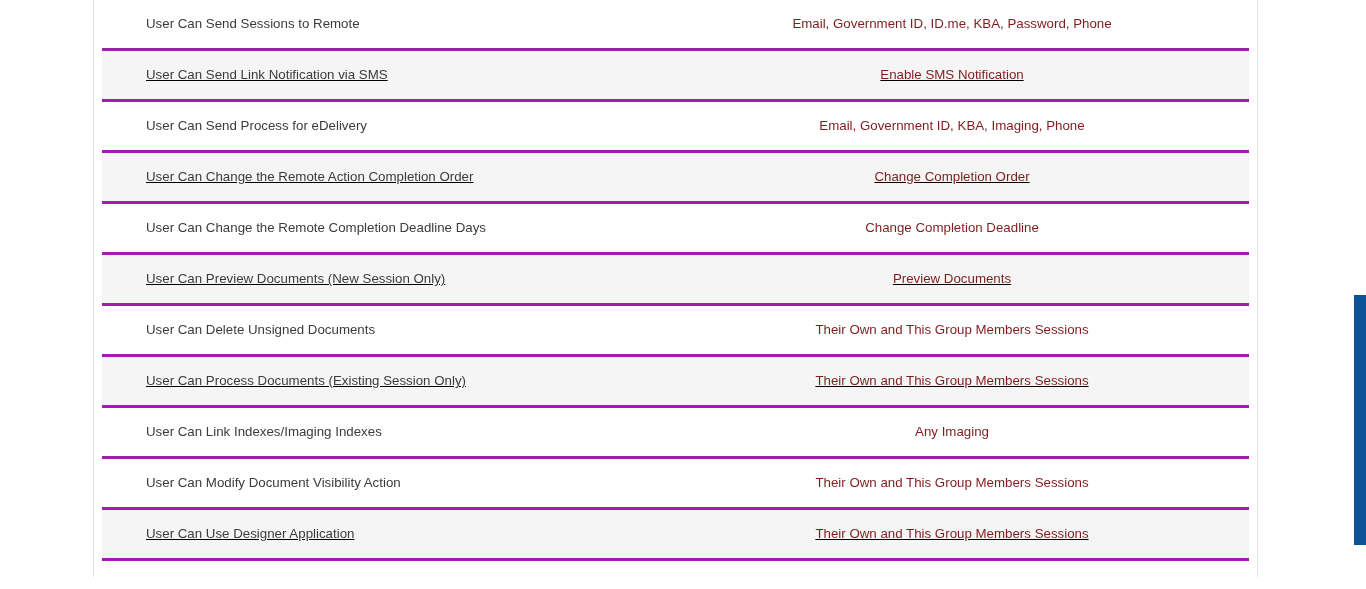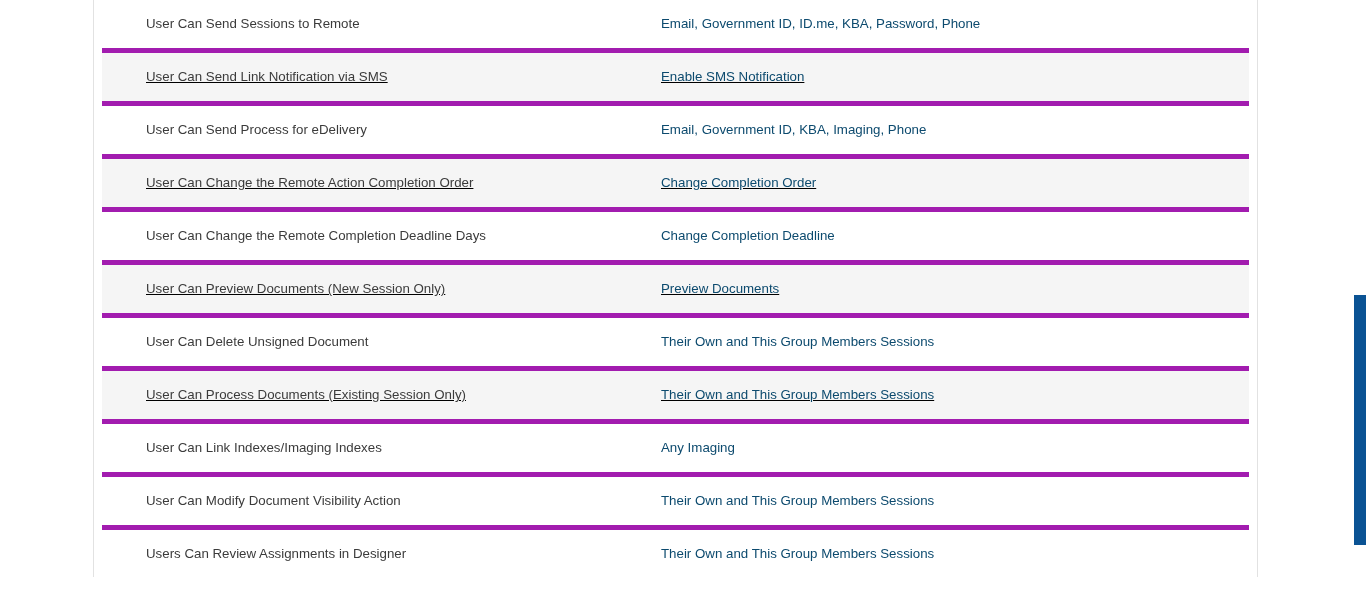--- a/index.html
+++ b/index.html
@@ -44,21 +44,21 @@
   }
 
   .perm-table {
     width: 100%;
     border-collapse: collapse;
     table-layout: fixed;
   }
 
   .perm-table tr {
     border-top: 1px solid #dedede;
-    border-bottom: 5px solid #a21caf;
+    border-bottom: 3px solid #a21caf;
     margin-top: 36px;
   }
 
   .perm-table tr.odd {
     background: #ffffff;
   }
   .perm-table tr.even {
     background: #f5f5f5;
     text-decoration: underline;
   }
@@ -73,21 +73,22 @@
     box-sizing: border-box;
   }
 
   .perm-table td.label-cell {
     padding-left: 44px;
     width: 555px;
   }
 
   .perm-table td.value-cell {
     padding-left: 4px;
-    color: #0c4a6e;
+    color: #7f1d1d;
+    text-align: center;
   }
 
   
   .right-rail {
     position: absolute;
     right: 0;
     top: 0;
     width: 12px;
     height: 589px;
     background: #ffffff;
@@ -145,40 +146,44 @@
           <td class="label-cell">User Can Change the Remote Completion Deadline Days</td>
           <td class="value-cell">Change Completion Deadline</td>
         </tr>
 
         <tr class="even">
           <td class="label-cell">User Can Preview Documents (New Session Only)</td>
           <td class="value-cell">Preview Documents</td>
         </tr>
 
         <tr class="odd">
-          <td class="label-cell">User Can Delete Unsigned Document</td>
+          <td class="label-cell">User Can Delete Unsigned Documents</td>
           <td class="value-cell">Their Own and This Group Members Sessions</td>
         </tr>
 
         <tr class="even">
           <td class="label-cell">User Can Process Documents (Existing Session Only)</td>
           <td class="value-cell">Their Own and This Group Members Sessions</td>
         </tr>
 
         <tr class="odd">
           <td class="label-cell">User Can Link Indexes/Imaging Indexes</td>
           <td class="value-cell">Any Imaging</td>
         </tr>
 
 
         <tr class="odd">
           <td class="label-cell">User Can Modify Document Visibility Action</td>
           <td class="value-cell">Their Own and This Group Members Sessions</td>
         </tr>
 
+        <tr class="even">
+          <td class="label-cell">User Can Use Designer Application</td>
+          <td class="value-cell">Their Own and This Group Members Sessions</td>
+        </tr>
 
         <tr class="odd">
           <td class="label-cell">Users Can Review Assignments in Designer</td>
           <td class="value-cell">Their Own and This Group Members Sessions</td>
         </tr>
 
       </tbody>
     </table>
   </div>
 

